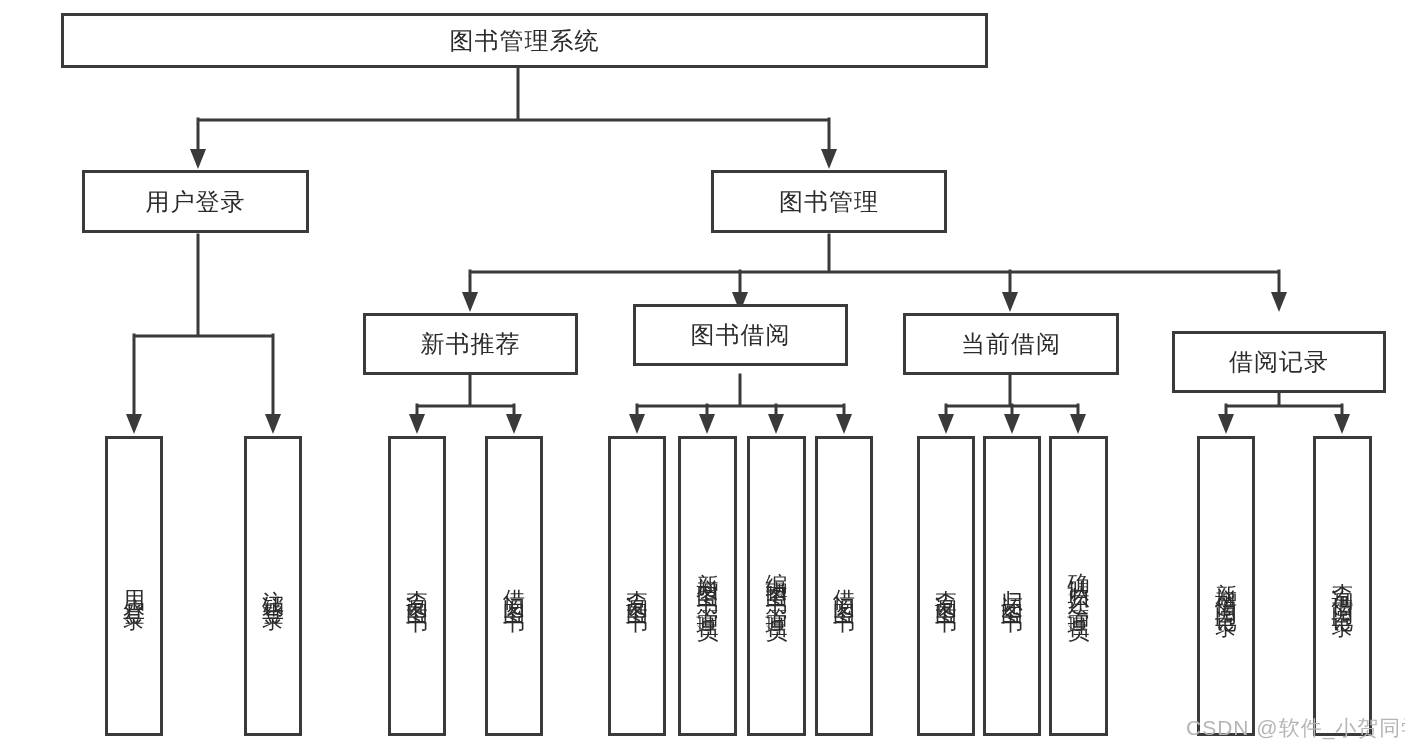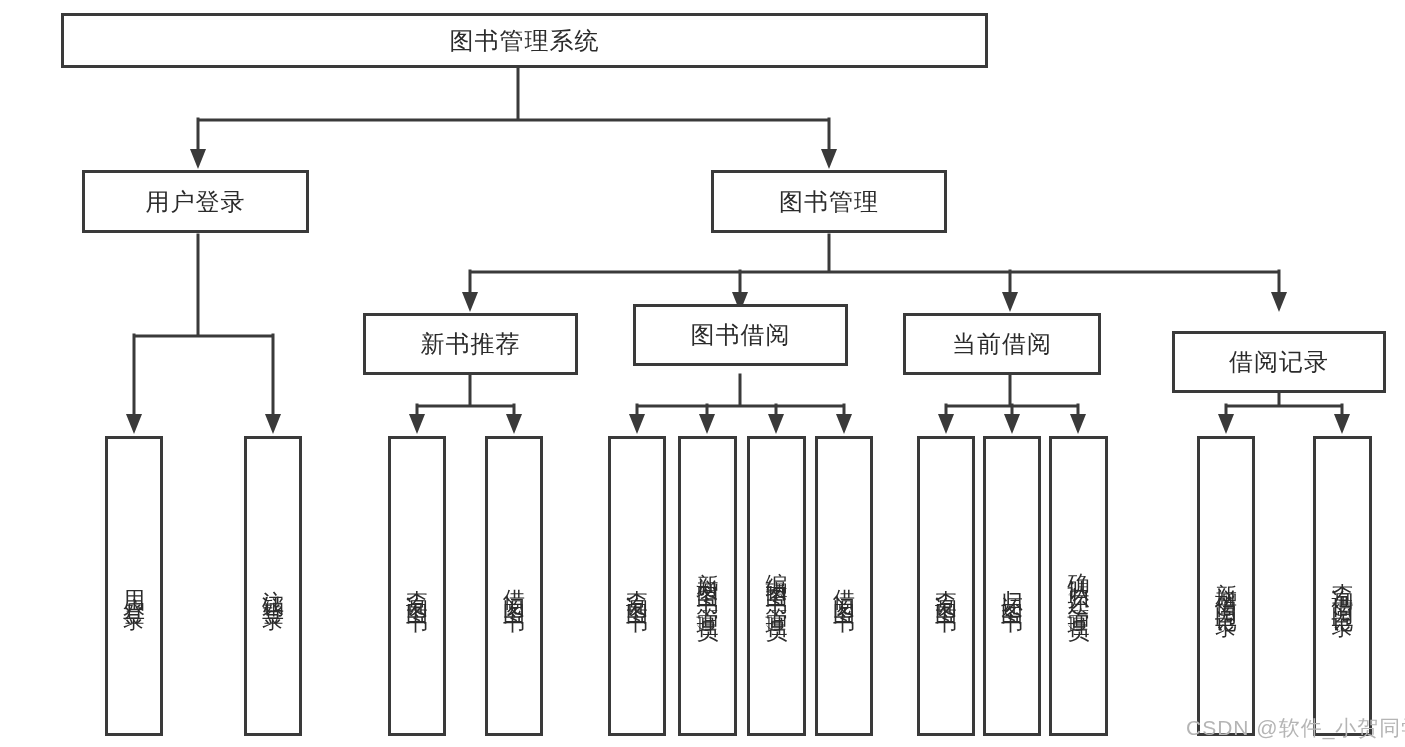--- a/index.html
+++ b/index.html
@@ -121,21 +121,21 @@
     </g>
   </svg>
 
   <div class="node" style="left:13px; top:13px; width:927px; height:55px;margin-left:48px;">图书管理系统</div>
 
   <div class="node" style="left:82px; top:170px; width:227px; height:63px;">用户登录</div>
   <div class="node" style="left:363px; top:313px; width:215px; height:62px;">新书推荐</div>
 
   <div class="node" style="left:711px; top:170px; width:236px; height:63px;">图书管理</div>
   <div class="node" style="left:633px; top:304px; width:215px; height:62px;">图书借阅</div>
-  <div class="node" style="left:903px; top:313px; width:198px; height:62px;">当前借阅</div>
+  <div class="node" style="left:903px; top:313px; width:216px; height:62px;">当前借阅</div>
   <div class="node" style="left:1172px; top:331px; width:214px; height:62px;">借阅记录</div>
 
   <div class="node v" style="left:105px; top:436px; width:58px; height:300px;">用户登录</div>
   <div class="node v" style="left:244px; top:436px; width:58px; height:300px;">注销登录</div>
 
   <div class="node v" style="left:388px; top:436px; width:58px; height:300px;">查询图书</div>
   <div class="node v" style="left:485px; top:436px; width:58px; height:300px;">借阅图书</div>
 
   <div class="node v" style="left:608px; top:436px; width:58px; height:300px;">查询图书</div>
   <div class="node v" style="left:678px; top:436px; width:59px; height:300px;">新增图书（管理员）</div>

